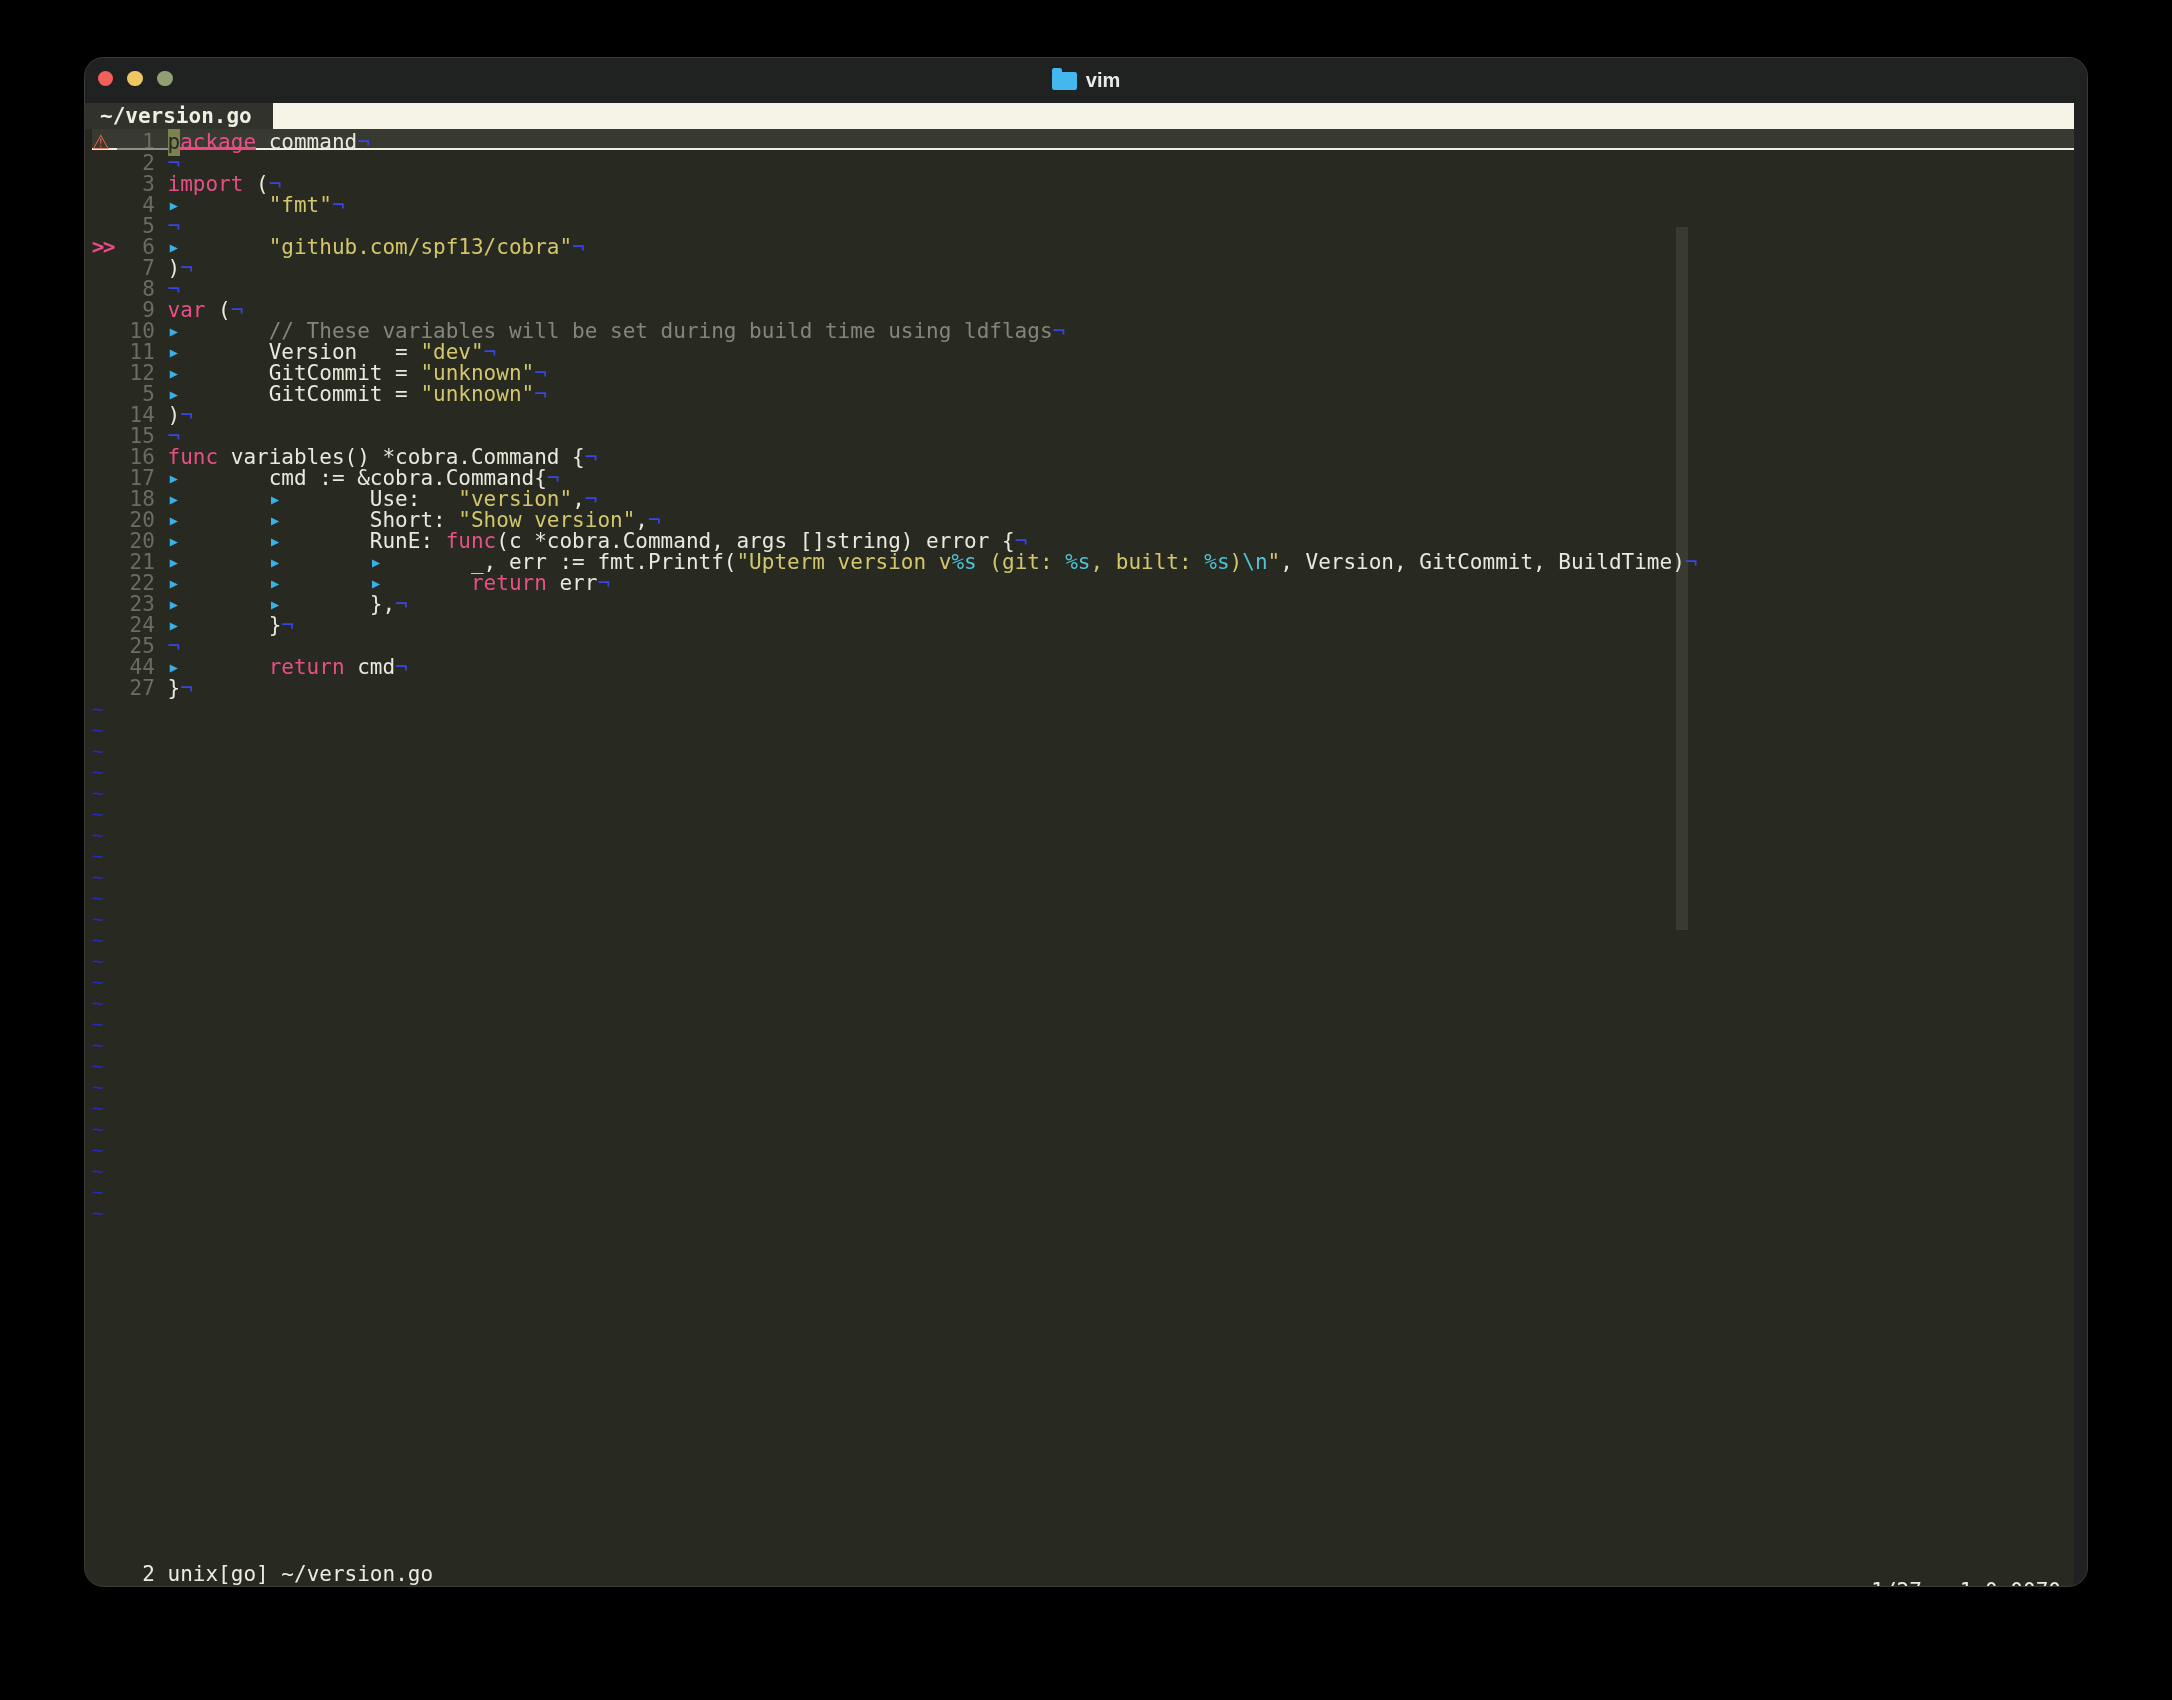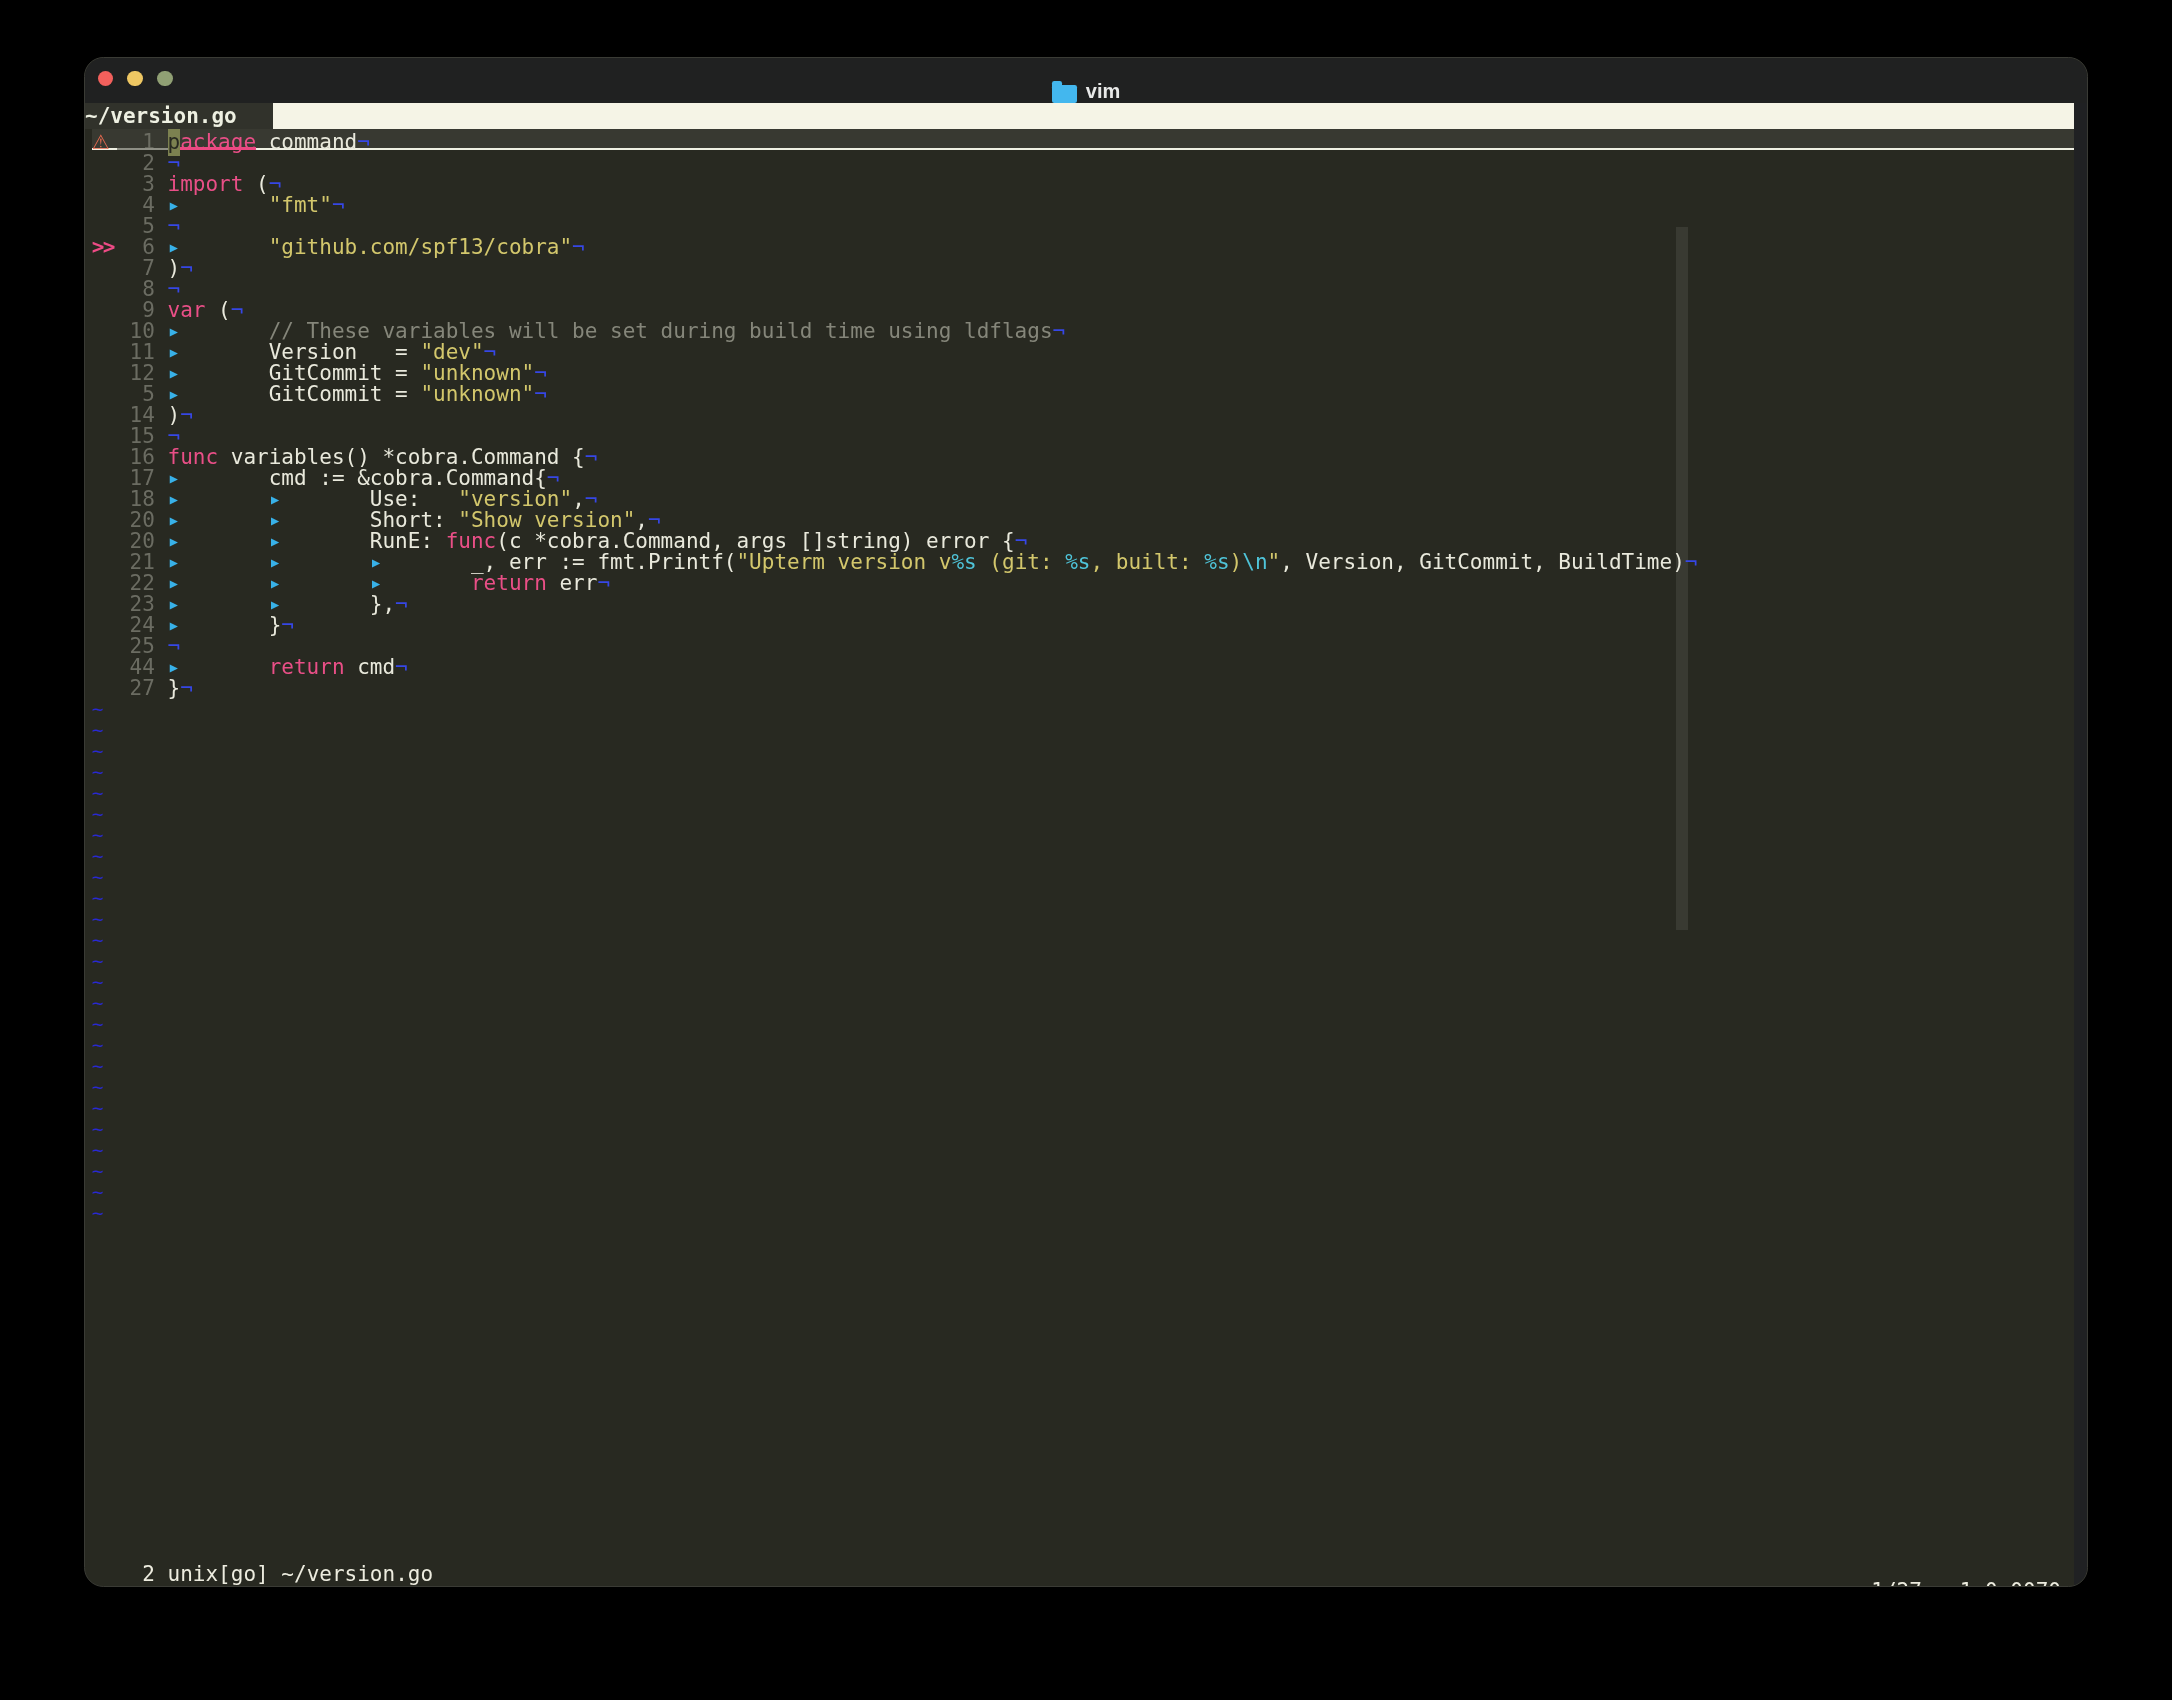--- a/index.html
+++ b/index.html
@@ -11,29 +11,29 @@
     border-radius:19.4px;overflow:hidden;
     font-family:"DejaVu Sans Mono","DejaVu Sans",monospace;font-size:21px;
   }
 
   
   .titlebar{position:absolute;left:0;top:0;right:0;height:45px;background:var(--titlebar-bg);}
   .traffic{position:absolute;top:12.7px;width:15.6px;height:15.6px;border-radius:50%;}
   .t-red{left:12.7px;background:var(--traffic-red);}
   .t-yellow{left:42px;background:var(--traffic-yellow);}
   .t-green{left:72px;background:var(--traffic-green);}
-  .title-group{position:absolute;left:0;right:0;top:0;height:45px;display:flex;align-items:flex-end;justify-content:center;gap:9px;}
+  .title-group{position:absolute;left:0;right:0;top:0;height:45px;display:flex;align-items:center;justify-content:center;gap:9px;}
   .folder{position:relative;width:25px;height:18px;background:var(--folder-blue);border-radius:2.2px;}
   .folder::before{content:"";position:absolute;left:0;top:-3.7px;width:10.4px;height:5.2px;background:var(--folder-blue);border-radius:2.2px 2.2px 0 0;}
   .wtitle{font-family:"Liberation Sans","DejaVu Sans",sans-serif;font-weight:bold;font-size:20px;color:var(--title-fg);}
 
   
   .tabline{position:absolute;left:0;top:45px;right:0;height:26px;background:var(--tabline-fill);}
   .tab-active{position:absolute;left:0;top:0;width:188px;height:26px;background:var(--tab-active-bg);
-    color:var(--tab-active-fg);font-weight:bold;line-height:26px;white-space:pre;}
+    color:var(--tab-active-fg);font-weight:bold;line-height:26px;padding-left:15px;white-space:pre;}
 
   
   .right-strip{position:absolute;top:45px;right:0;width:13.4px;bottom:0;background:var(--right-margin);z-index:6;}
 
   
   .editor{position:absolute;left:6.7px;top:71px;width:1984px;bottom:0;}
   .colorcolumn{position:absolute;left:1584px;top:98px;width:12.7px;height:703px;background:var(--colorcolumn);z-index:0;}
 
   .row{position:relative;height:21px;line-height:27px;white-space:pre;z-index:1;}
   .row.cursorline{background:var(--cursorline-bg);border-bottom:2.2px solid var(--cursorline-underline);}

